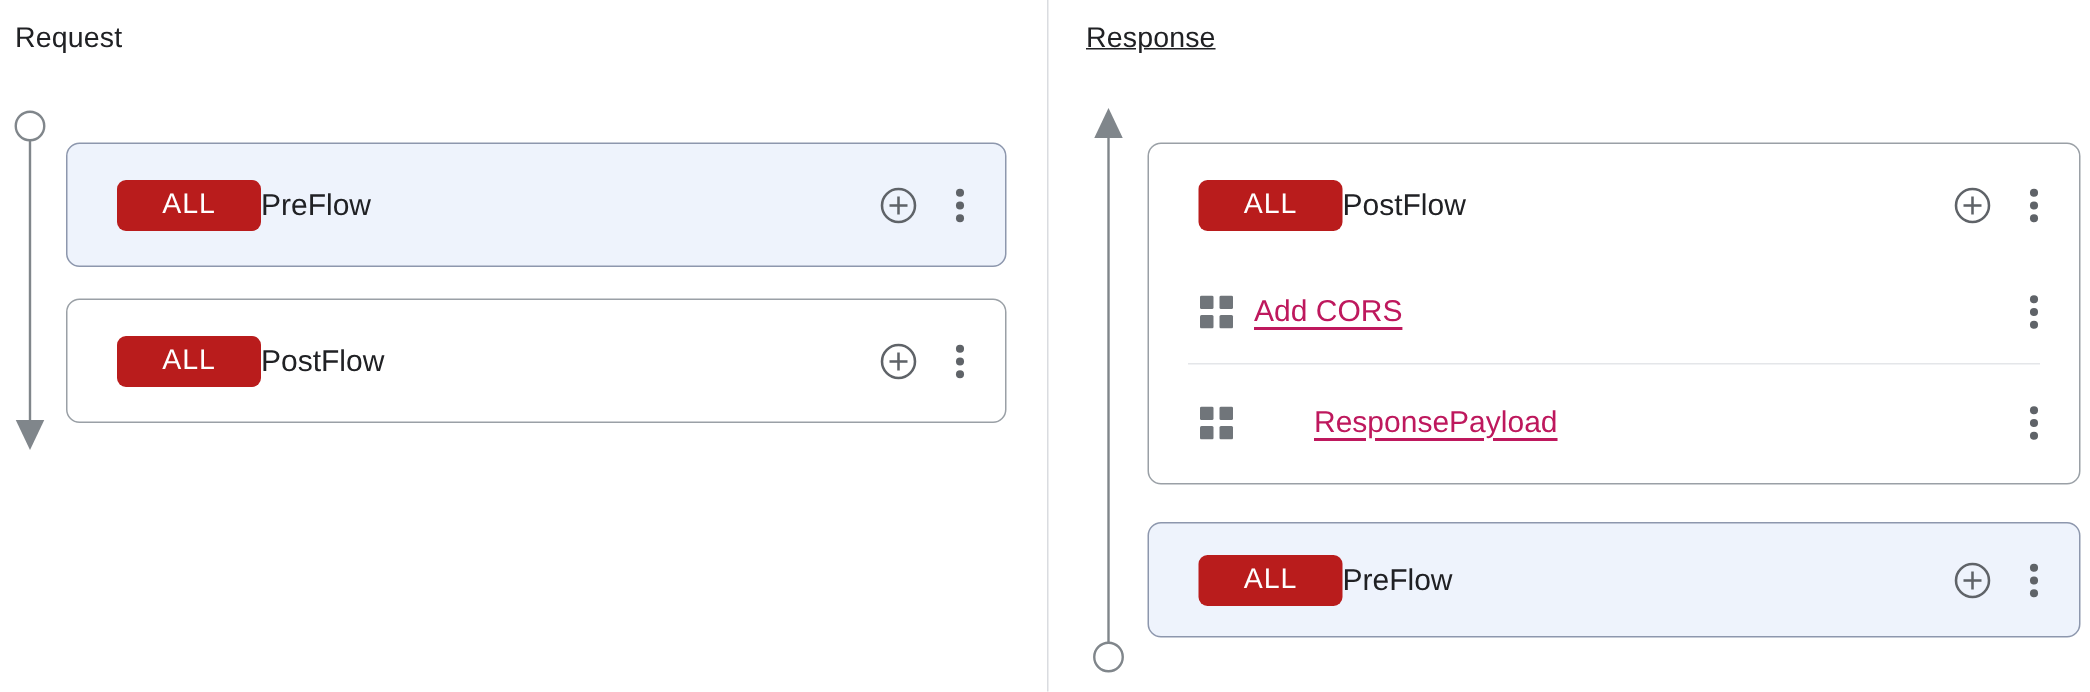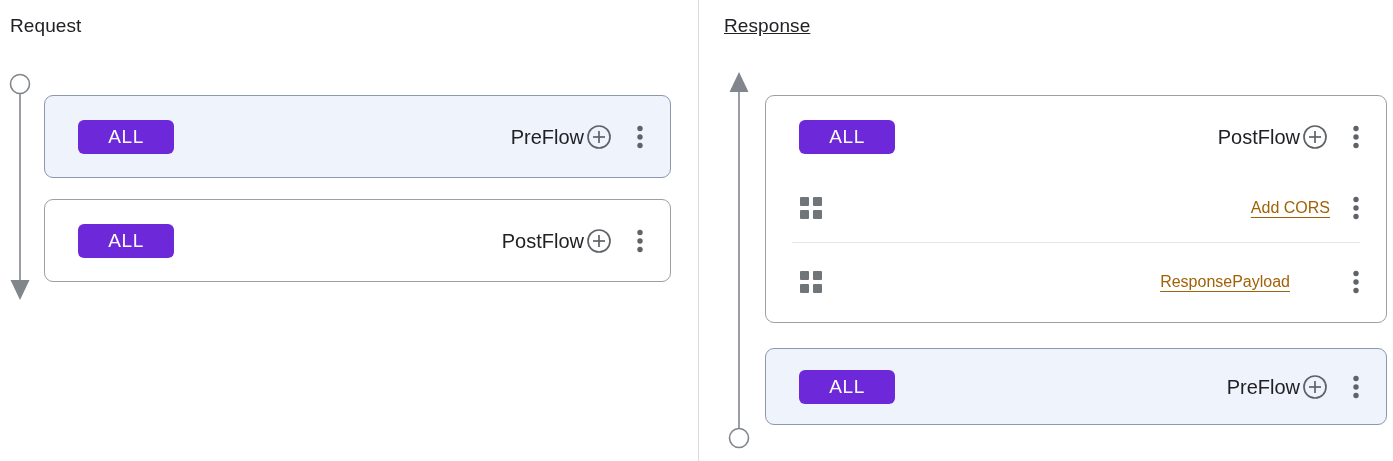--- a/index.html
+++ b/index.html
@@ -3,21 +3,21 @@
 <meta charset="utf-8">
 <style>
   html,body{margin:0;padding:0;}
   body{
     width:1393px;height:461px;
     background:#ffffff;
     font-family:"Liberation Sans","DejaVu Sans",sans-serif;
     overflow:hidden;
     position:relative;
   }
-  .stage{position:relative;width:1393px;height:370px;text-align:right;}
+  .stage{position:relative;width:1393px;height:370px;}
 
   
   .panel{position:absolute;top:0;height:461px;}
   .panel-left{left:0;width:698px;}
   .panel-right{left:699px;width:694px;}
   .vdivider{
     position:absolute;left:698px;top:0;width:1px;height:461px;
     background:#dadce0;
   }
 
@@ -67,21 +67,21 @@
     box-sizing:border-box;
   }
   .card-req-preflow .flow-row{top:13px;}
   .card-req-postflow .flow-row{top:13px;}
   .card-res-group .flow-row{top:13px;}
   .card-res-preflow .flow-row{top:10px;}
 
   .badge-all{
     display:inline-flex;align-items:center;justify-content:center;
     width:96px;height:34px;
-    background:#6d28d9;
+    background:#b91c1c;
     color:#ffffff;
     border-radius:6px;
     font-size:19px;
     letter-spacing:0.6px;
     flex:0 0 auto;
   }
   .flow-name{
     font-size:20px;
     color:#202124;
     white-space:nowrap;
@@ -106,23 +106,23 @@
     padding:0 18px 0 34px;
     box-sizing:border-box;
   }
   .policy-row-1{top:85px;}
   .policy-row-2{top:159px;gap:40px;}
 
   .grid-icon{flex:0 0 auto;width:26px;display:flex;align-items:center;}
   .grid-icon svg{display:block;}
 
   .policy-link{
-    margin-left:21px;
-    font-size:16px;
-    color:#a16207;
+    margin-left:10px;
+    font-size:20px;
+    color:#be185d;
     text-decoration:underline;
     text-underline-offset:4px;
     white-space:nowrap;
     flex:1 1 auto;
     cursor:pointer;
   }
 
   .row-divider{
     position:absolute;left:26px;right:26px;top:146px;
     height:1px;background:#e4e6e9;

